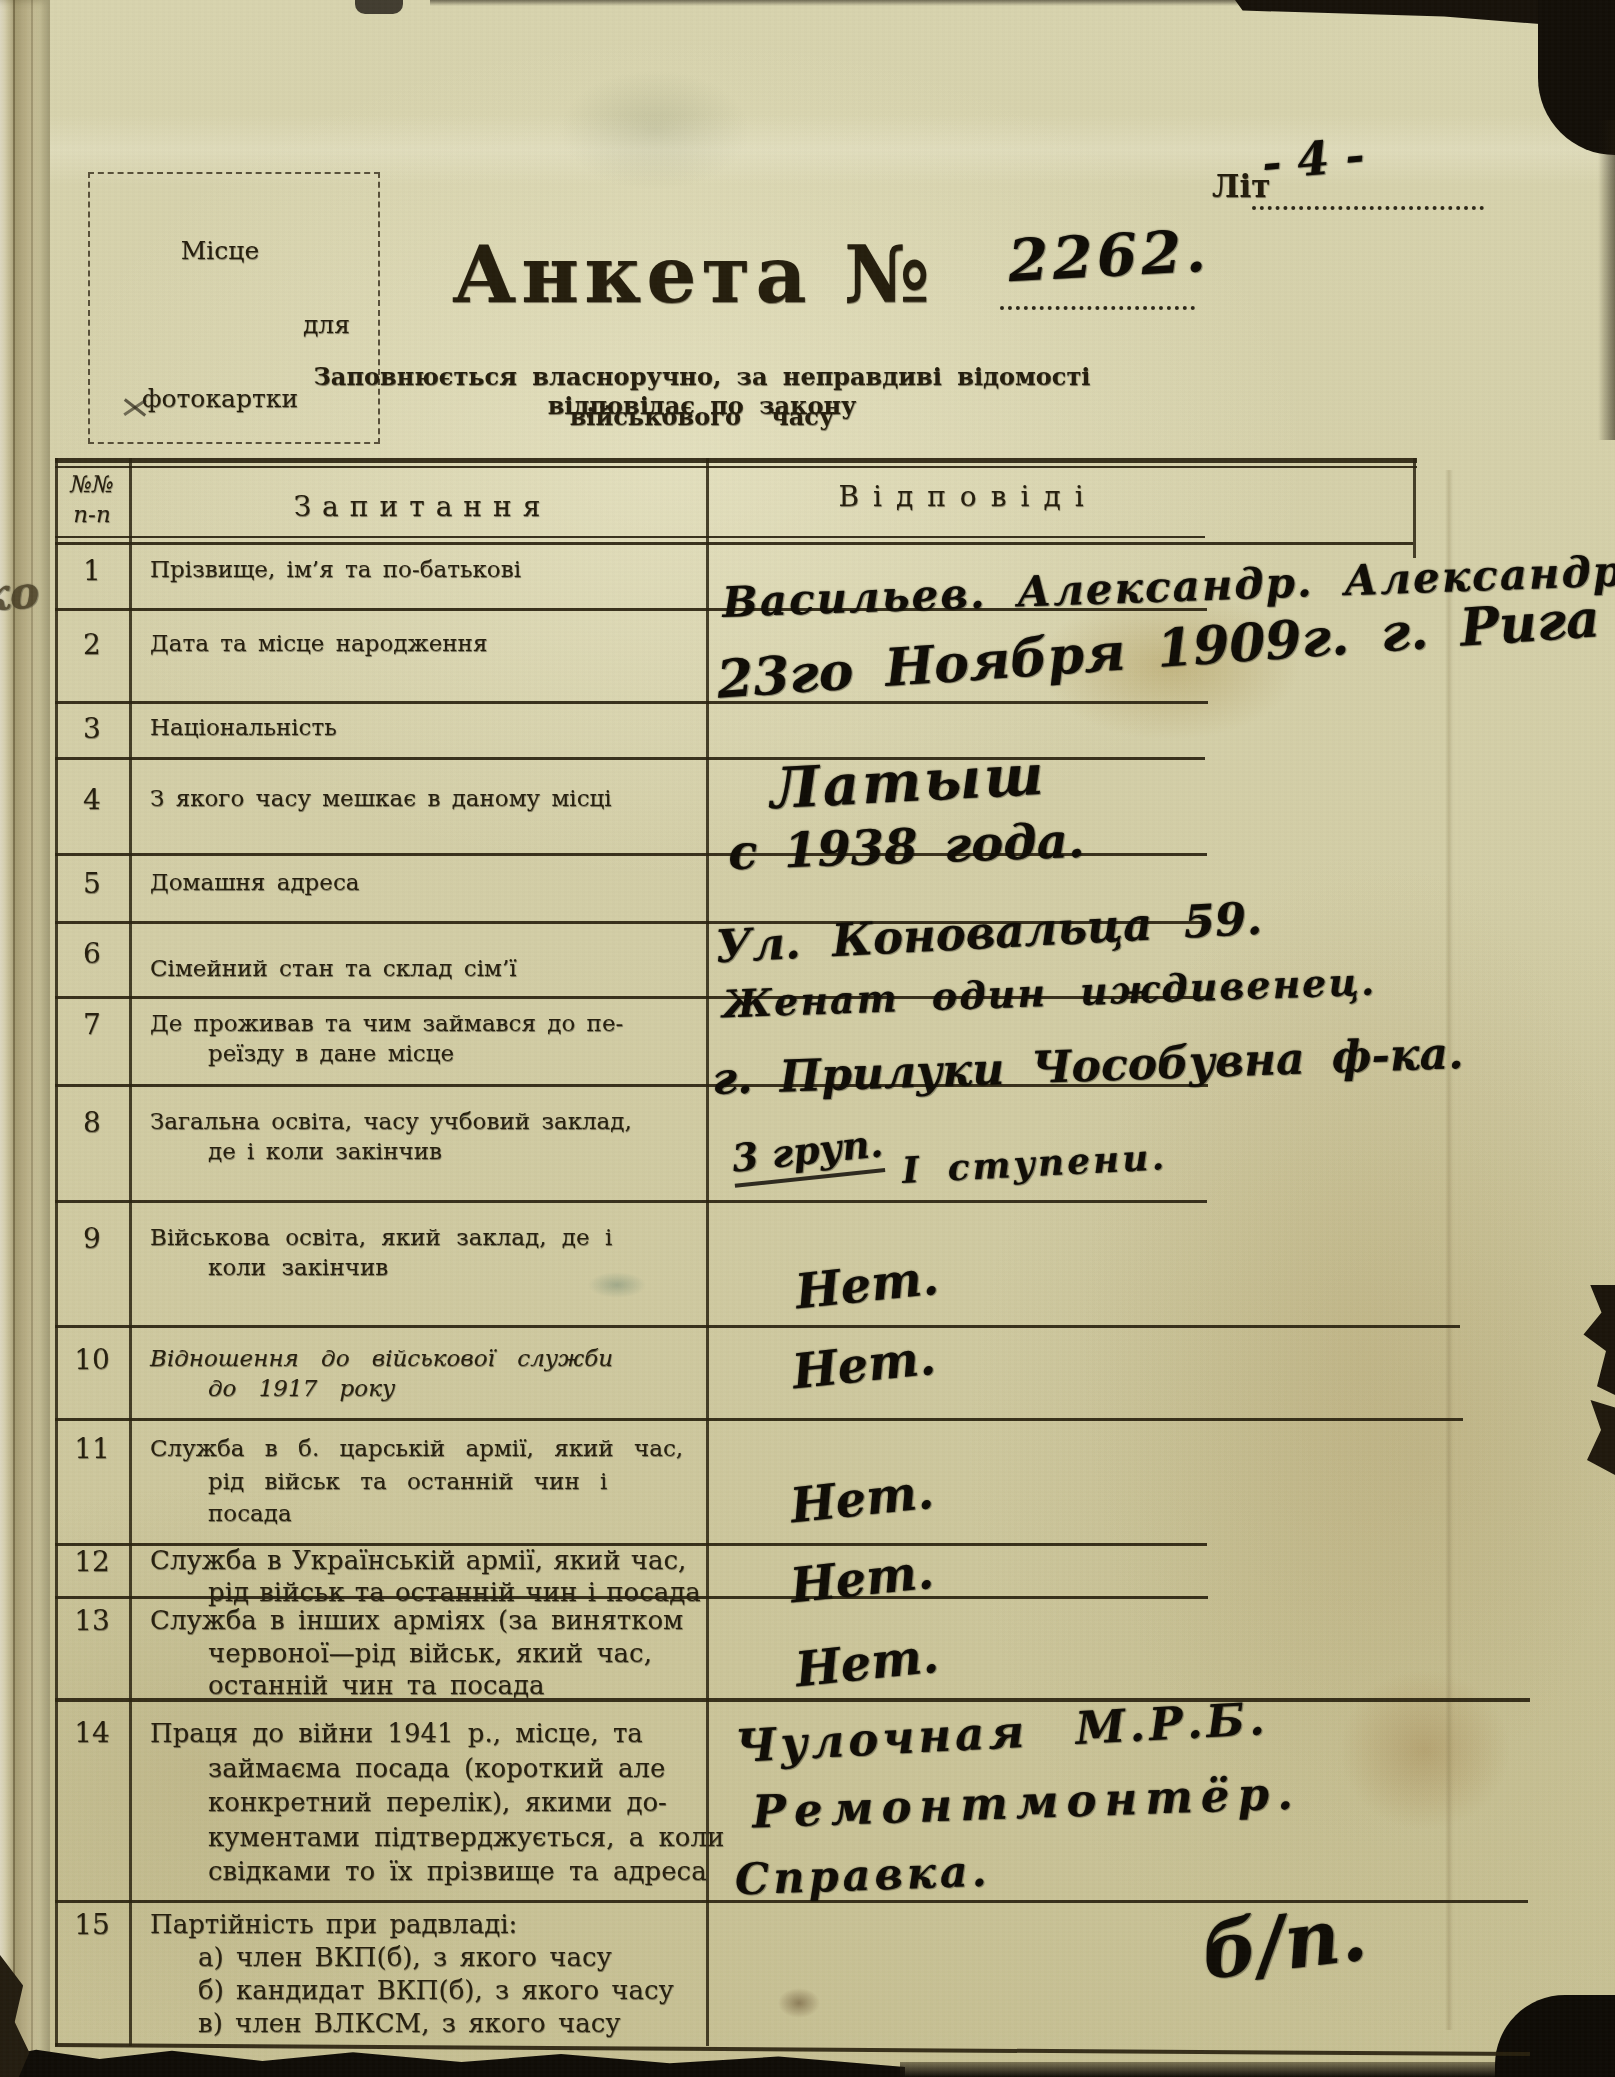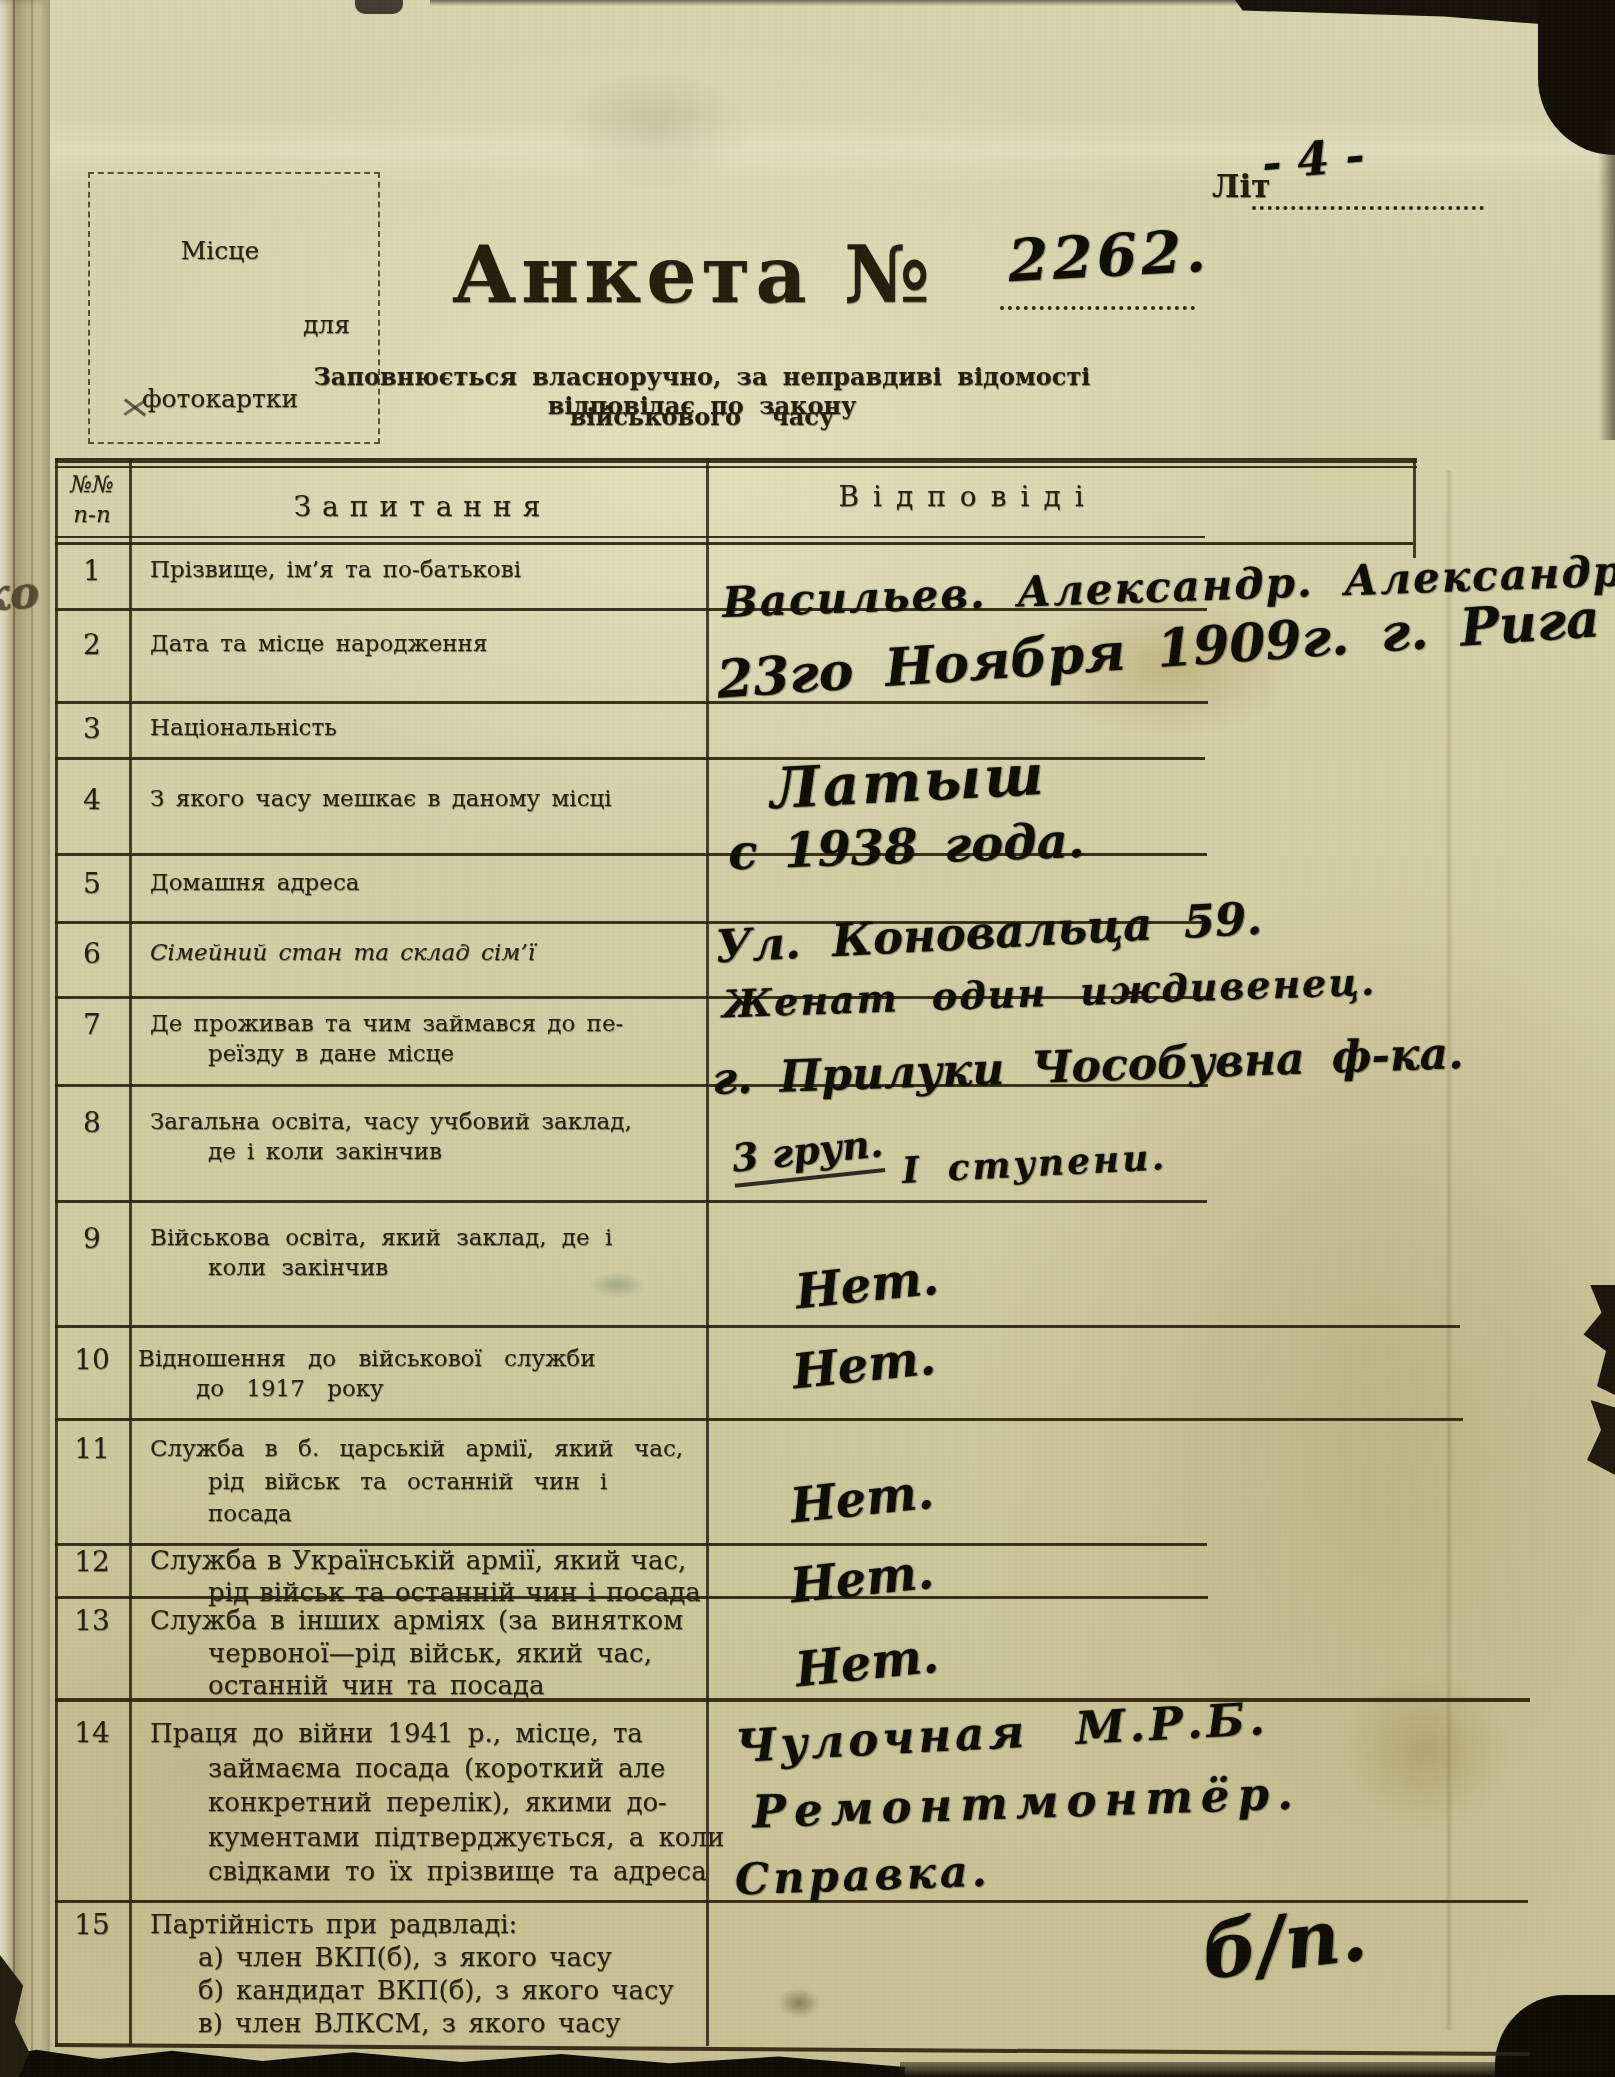--- a/index.html
+++ b/index.html
@@ -127,40 +127,40 @@
   <div class="abs" style="left:55px;top:757px;width:652px;height:96px;">
     <div class="num abs" style="left:0;top:26px;width:74px;">4</div>
     <div class="q abs" style="left:95px;top:26px;width:545px;">З якого часу мешкає в даному місці</div>
   </div>
   <div class="abs" style="left:55px;top:853px;width:652px;height:68px;">
     <div class="num abs" style="left:0;top:14px;width:74px;">5</div>
     <div class="q abs" style="left:95px;top:14px;width:545px;">Домашня адреса</div>
   </div>
   <div class="abs" style="left:55px;top:921px;width:652px;height:75px;">
     <div class="num abs" style="left:0;top:16px;width:74px;">6</div>
-    <div class="q abs" style="left:95px;top:16px;width:545px;font-style:italic;">Сімейний стан та склад сім’ї</div>
+    <div class="q abs" style="left:95px;top:32px;width:545px;">Сімейний стан та склад сім’ї</div>
   </div>
   <div class="abs" style="left:55px;top:996px;width:652px;height:88px;">
     <div class="num abs" style="left:0;top:12px;width:74px;">7</div>
     <div class="q abs" style="left:95px;top:12px;width:545px;">Де проживав та чим займався до пе-
 реїзду в дане місце</div>
   </div>
   <div class="abs" style="left:55px;top:1084px;width:652px;height:116px;">
     <div class="num abs" style="left:0;top:22px;width:74px;">8</div>
     <div class="q abs" style="left:95px;top:22px;width:545px;">Загальна освіта, часу учбовий заклад,
 де і коли закінчив</div>
   </div>
   <div class="abs" style="left:55px;top:1200px;width:652px;height:125px;">
     <div class="num abs" style="left:0;top:22px;width:74px;">9</div>
     <div class="q abs" style="left:95px;top:22px;width:545px;word-spacing:8px;">Військова освіта, який заклад, де і
 коли закінчив</div>
   </div>
   <div class="abs" style="left:55px;top:1325px;width:652px;height:93px;">
     <div class="num abs" style="left:0;top:18px;width:74px;">10</div>
-    <div class="q abs" style="left:83px;top:18px;width:545px;word-spacing:15px;">Відношення до військової служби
+    <div class="q abs" style="left:95px;top:18px;width:545px;word-spacing:15px;font-style:italic;">Відношення до військової служби
 до 1917 року</div>
   </div>
   <div class="abs" style="left:55px;top:1418px;width:652px;height:125px;">
     <div class="num abs" style="left:0;top:14px;width:74px;">11</div>
     <div class="q abs" style="left:95px;top:14px;width:545px;word-spacing:13px;line-height:1.42;">Служба в б. царській армії, який час,
 рід військ та останній чин і
 посада</div>
   </div>
   <div class="abs" style="left:55px;top:1543px;width:652px;height:53px;">
     <div class="num abs" style="left:0;top:2px;width:74px;">12</div>

